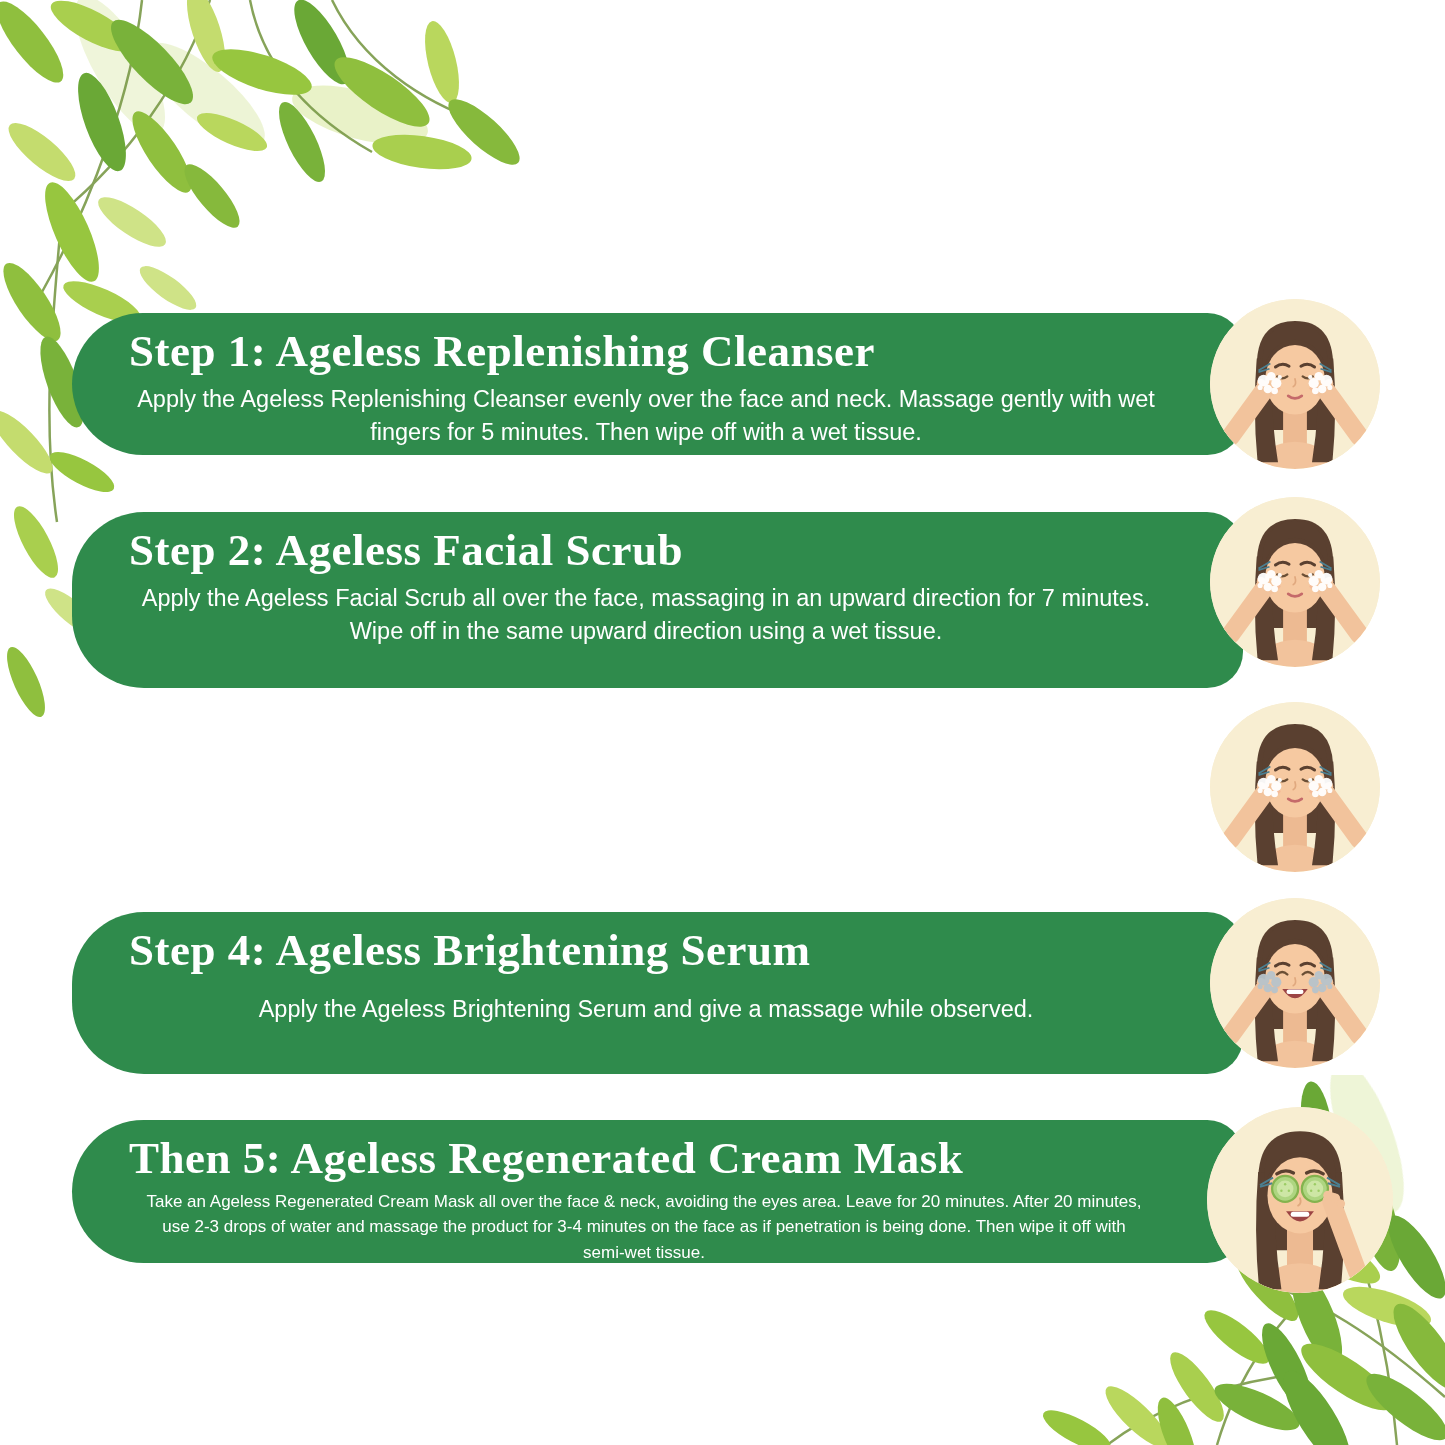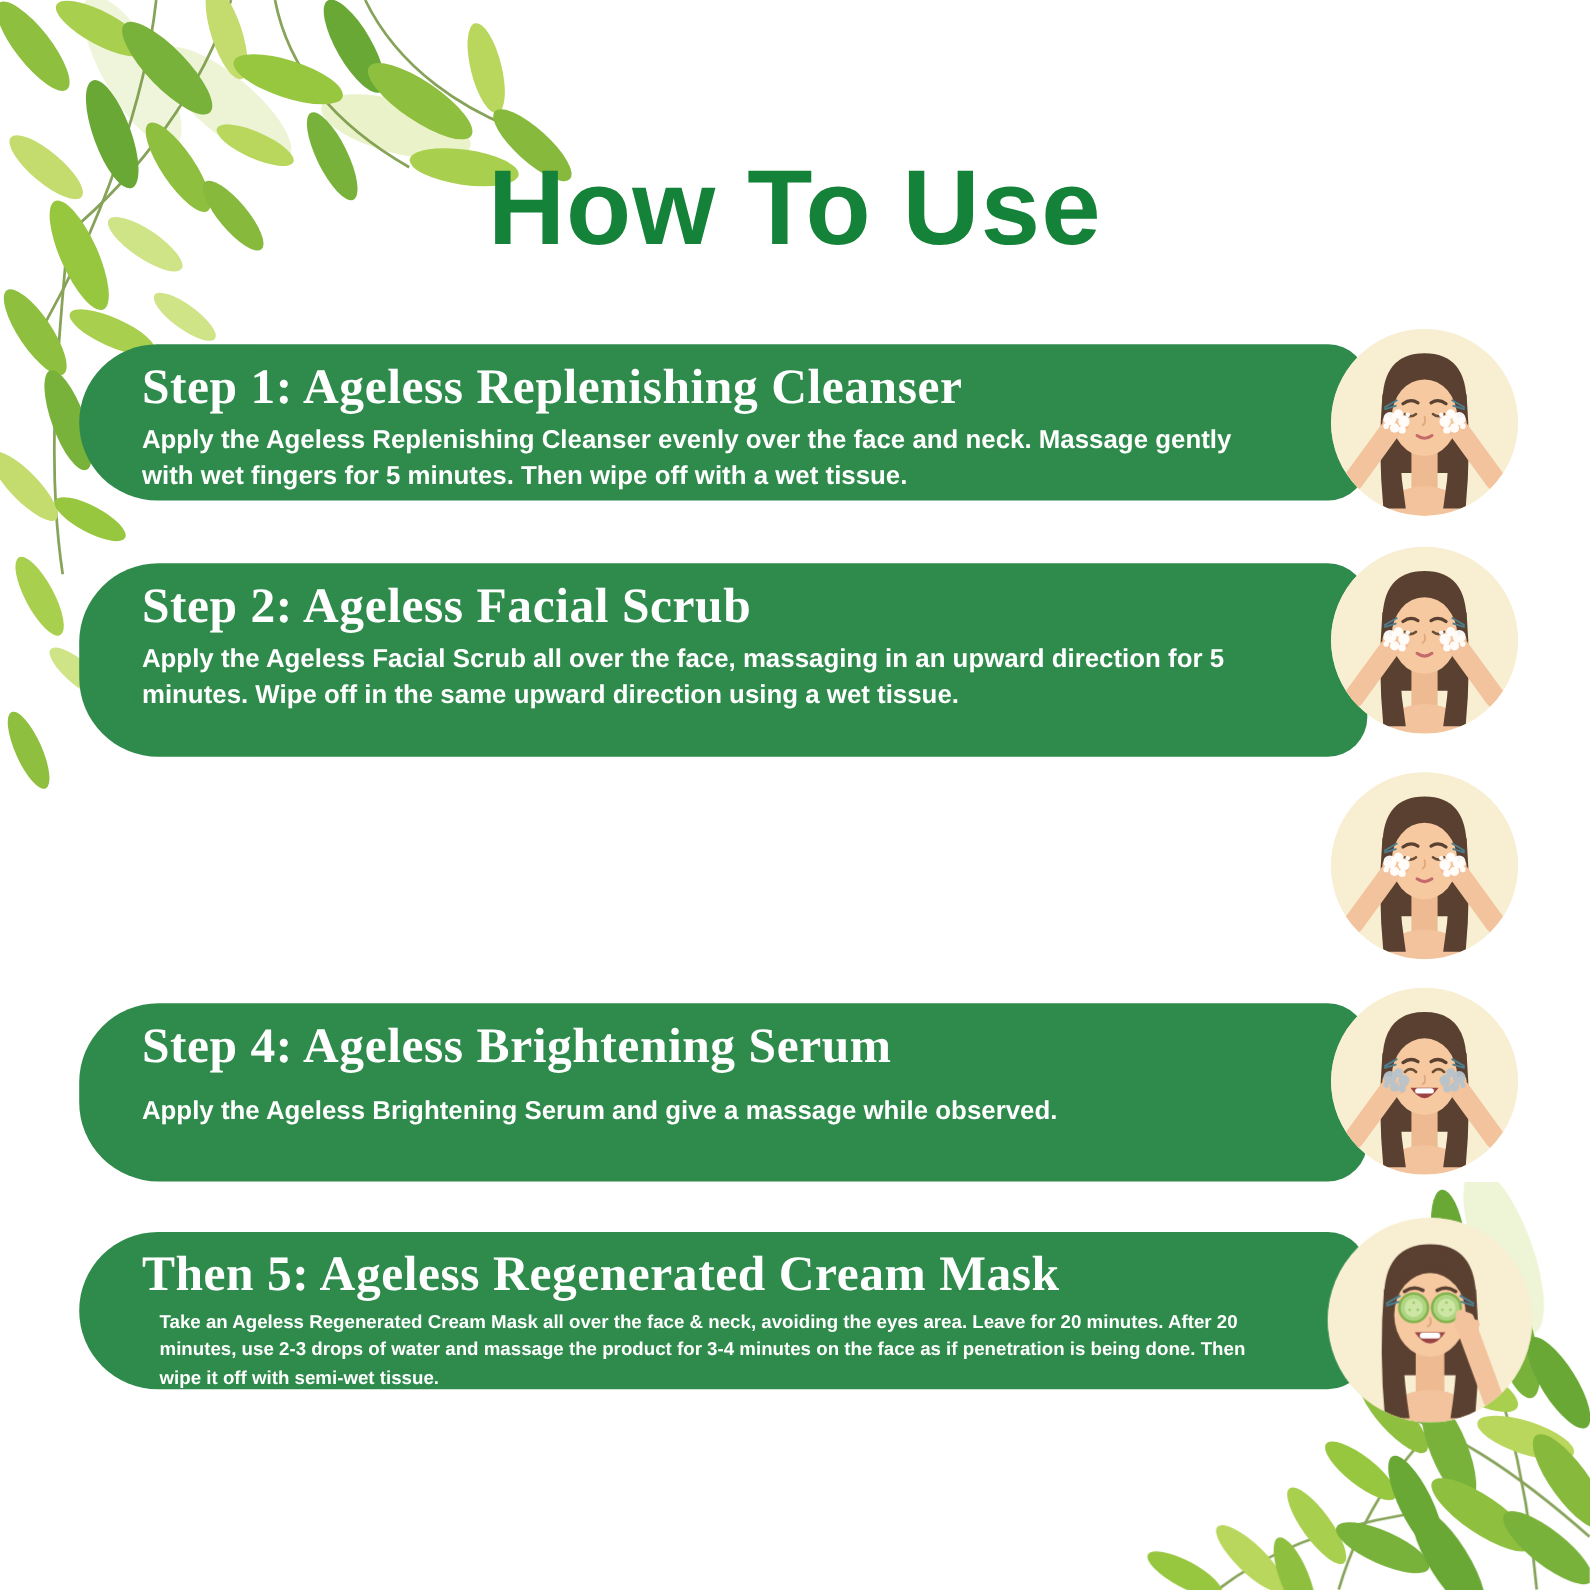--- a/index.html
+++ b/index.html
@@ -19,21 +19,21 @@
     background:var(--banner-green,#2F8B4C);
     border-radius:72px 36px 36px 72px;
     box-sizing:border-box;padding:13px 80px 0 57px;
     color:var(--banner-text,#FFFFFF);
   }
   .step-heading{
     margin:0;font-family:"Liberation Serif",serif;font-weight:bold;
     font-size:45px;line-height:1.15;letter-spacing:.5px;
   }
   .step-desc{
-    margin:5px 0 0;font-weight:bold;font-size:23.5px;line-height:1.42;
+    margin:5px 0 0;font-weight:normal;font-size:23.5px;line-height:1.42;text-align:center;
   }
   .step--3 .step-desc{margin-top:18px;}
   .step--4 .step-desc{margin-top:16px;}
   .step--5 .step-desc{font-size:17px;line-height:1.5;margin-top:4px;padding-right:20px;margin-left:16px;}
   .illus-circle{
     position:absolute;border-radius:50%;overflow:hidden;z-index:3;
     background:var(--circle-bg,#F8EED2);
   }
   .illus-circle svg{display:block;width:100%;height:100%;}
 </style>
@@ -264,38 +264,37 @@
       <ellipse transform="translate(182 312) rotate(54)" rx="42" ry="13" fill="#A9CF4E"></ellipse>
       <ellipse transform="translate(242 332) rotate(24)" rx="46" ry="15" fill="#79B23A"></ellipse>
       <ellipse transform="translate(122 342) rotate(44)" rx="42" ry="13" fill="#B9D75D"></ellipse>
       <ellipse transform="translate(62 356) rotate(28)" rx="38" ry="12" fill="#97C63F"></ellipse>
       <ellipse transform="translate(302 344) rotate(58)" rx="56" ry="18" fill="#6AA836"></ellipse>
       <ellipse transform="translate(392 332) rotate(38)" rx="50" ry="16" fill="#79B23A"></ellipse>
       <ellipse transform="translate(162 360) rotate(68)" rx="40" ry="13" fill="#8FBF3E"></ellipse>
     </g>
   </svg>
 
-  <h1 class="page-title">How To Use</h1>
 
   <section class="step step--1" style="top:313px;height:142px">
     <div class="banner">
       <h2 class="step-heading">Step 1: Ageless Replenishing Cleanser</h2>
       <p class="step-desc">Apply the Ageless Replenishing Cleanser evenly over the face and neck. Massage gently with wet fingers for 5 minutes. Then wipe off with a wet tissue.</p>
     </div>
     <div class="illus-circle" style="left:1210px;top:-14px;width:170px;height:170px">
       <svg viewBox="0 0 200 200" role="img">
           <use href="#face-massage"></use>
         </svg>
     </div>
   </section>
 
   <section class="step step--2" style="top:512px;height:176px">
     <div class="banner">
       <h2 class="step-heading">Step 2: Ageless Facial Scrub</h2>
-      <p class="step-desc">Apply the Ageless Facial Scrub all over the face, massaging in an upward direction for 5 minutes. Wipe off in the same upward direction using a wet tissue.</p>
+      <p class="step-desc">Apply the Ageless Facial Scrub all over the face, massaging in an upward direction for 7 minutes. Wipe off in the same upward direction using a wet tissue.</p>
     </div>
     <div class="illus-circle" style="left:1210px;top:-15px;width:170px;height:170px">
       <svg viewBox="0 0 200 200" role="img">
           <use href="#face-massage"></use>
         </svg>
     </div>
   </section>
 
   <section class="step step--3" style="top:716px;height:141px">
     <div class="illus-circle" style="left:1210px;top:-14px;width:170px;height:170px">

